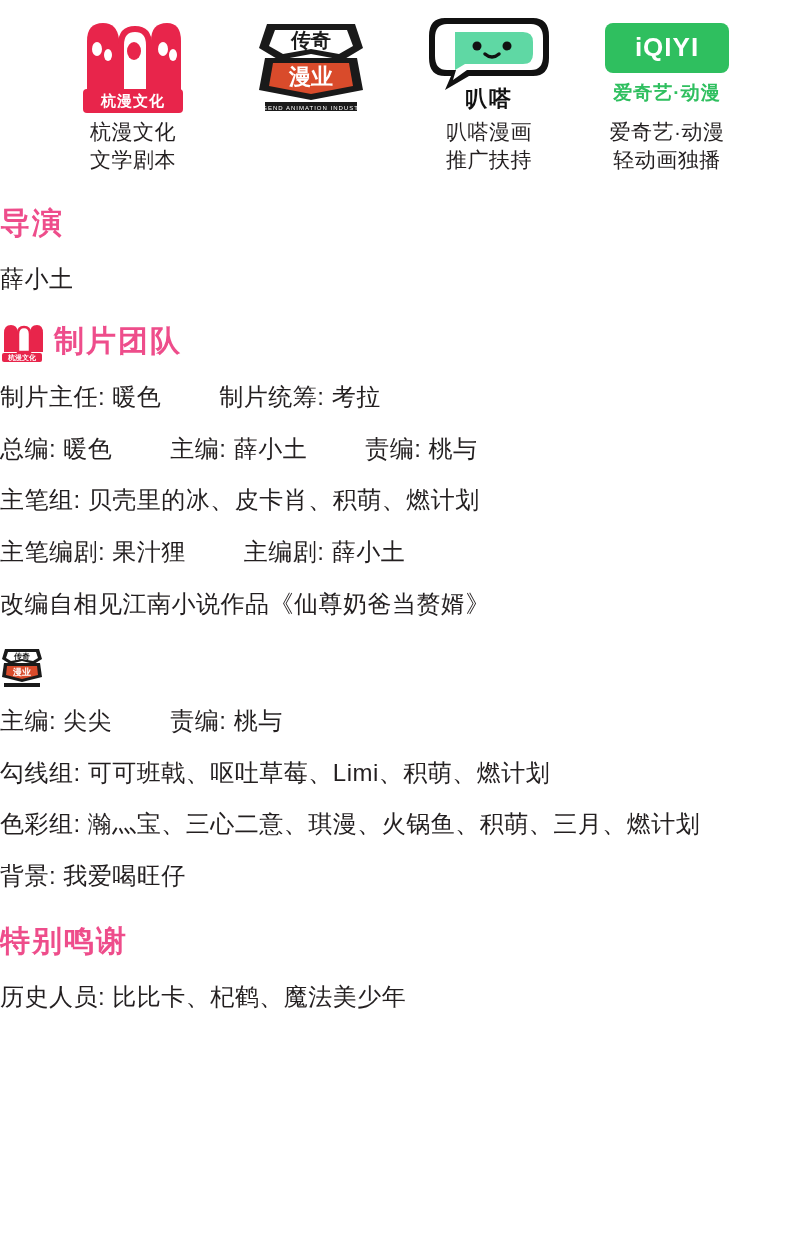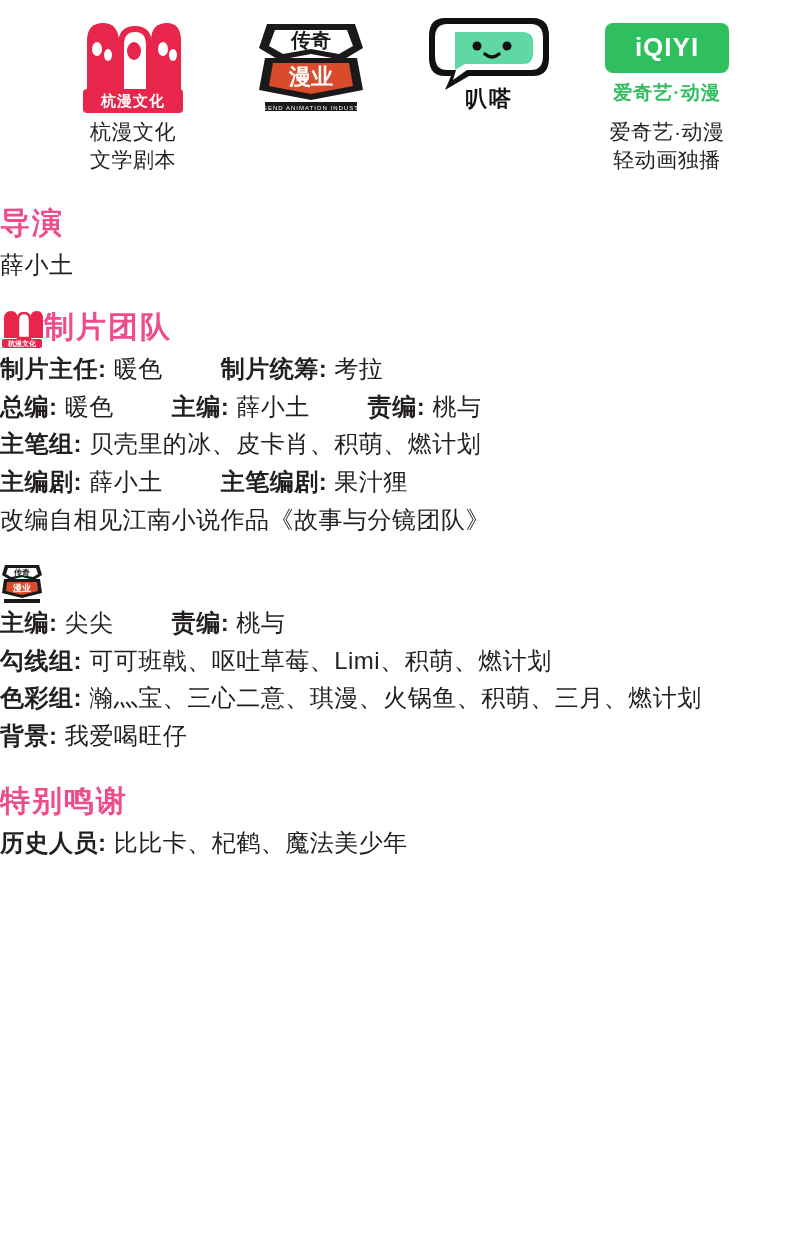--- a/index.html
+++ b/index.html
@@ -126,50 +126,50 @@
     width: 100%;
     display: flex;
     flex-direction: column;
     align-items: flex-start;
   }
 
   .section-head {
     display: flex;
     align-items: center;
     justify-content: center;
-    gap: 0;
+    gap: 10px;
     margin: 26px 0 0 0;
   }
   .section-head .mini-logo {
     width: 44px; height: 40px;
     position: relative;
     flex: 0 0 auto;
   }
   .section-title {
     font-size: 30px;
     font-weight: bold;
     color: #ee4d8b;
     letter-spacing: 2px;
   }
   .section-title.solo { margin: 28px 0 0 0; }
 
   .credit-row {
-    margin-top: 4px;
+    margin-top: 18px;
     font-size: 24px;
     line-height: 1.4;
     color: #231f20;
     text-align: center;
     letter-spacing: 0.5px;
     display: flex;
     justify-content: center;
     gap: 58px;
     flex-wrap: nowrap;
   }
   .credit-row.single { gap: 0; }
-  .credit-row .label { font-weight: bold; }
+  .credit-row .label { font-weight: normal; }
   .name-line { white-space: nowrap; }
 
   
   .mini-hm {
     position: absolute; inset: 0;
   }
 
   svg { display: block; }
 </style>
 </head>
@@ -229,20 +229,22 @@
             <path d="M20 4 H108 Q124 4 124 22 V44 Q124 62 108 62 H44 L20 76 L26 62 H20 Q4 62 4 44 V22 Q4 4 20 4 Z" fill="#111111"></path>
             <path d="M22 10 H106 Q118 10 118 24 V42 Q118 56 106 56 H42 L28 66 L31 56 H22 Q10 56 10 42 V24 Q10 10 22 10 Z" fill="#ffffff"></path>
             <path d="M30 18 H98 Q108 18 108 28 V40 Q108 50 98 50 H40 L30 56 Z" fill="#5fd8a4"></path>
             <circle cx="52" cy="32" r="4.5" fill="#111111"></circle>
             <circle cx="82" cy="32" r="4.5" fill="#111111"></circle>
             <path d="M60 40 Q67 46 74 40" stroke="#111111" stroke-width="3.5" fill="none" stroke-linecap="round"></path>
           </svg>
           <div class="bada-text">叭嗒</div>
         </div>
       </div>
+      <div class="partner-caption">叭嗒漫画
+推广扶持</div>
     </div>
 
     <div class="partner">
       <div class="logo-box">
         <div class="logo-iqiyi">
           <div class="iqiyi-box">
             <span>iQIYI</span>
           </div>
           <div class="iqiyi-sub">爱奇艺·动漫</div>
         </div>
@@ -280,25 +282,25 @@
 
     <div class="credit-row">
       <span class="name-line"><span class="label">总编:</span> <span>暖色</span></span>
       <span class="name-line"><span class="label">主编:</span> <span>薛小土</span></span>
       <span class="name-line"><span class="label">责编:</span> <span>桃与</span></span>
     </div>
     <div class="credit-row single">
       <span class="name-line"><span class="label">主笔组:</span> <span>贝壳里的冰、皮卡肖、积萌、燃计划</span></span>
     </div>
     <div class="credit-row">
+      <span class="name-line"><span class="label">主笔编剧:</span> <span>果汁狸</span></span>
       <span class="name-line"><span class="label">主编剧:</span> <span>薛小土</span></span>
-      <span class="name-line"><span class="label">主笔编剧:</span> <span>果汁狸</span></span>
-    </div>
-    <div class="credit-row single">
-      <span class="name-line">改编自相见江南小说作品《故事与分镜团队》</span>
+    </div>
+    <div class="credit-row single">
+      <span class="name-line">改编自相见江南小说作品《仙尊奶爸当赘婿》</span>
     </div>
 
     <div class="section-head">
       <div class="mini-logo">
         <svg viewBox="0 0 44 42">
           <path d="M5 3 L39 3 L42 13 L34 18 L22 15 L10 18 L2 13 Z" fill="#1a1a1a"></path>
           <path d="M8 6 L36 6 L38 12 L33 15 L22 13 L11 15 L6 12 Z" fill="#ffffff"></path>
           <text x="22" y="13" font-size="8" font-family="Liberation Sans, sans-serif" font-weight="bold" fill="#1a1a1a" text-anchor="middle">传奇</text>
           <path d="M4 17 L40 17 L42 31 L22 36 L2 31 Z" fill="#1a1a1a"></path>
           <path d="M7 20 L37 20 L38 29 L22 33 L6 29 Z" fill="#d94b2b"></path>

